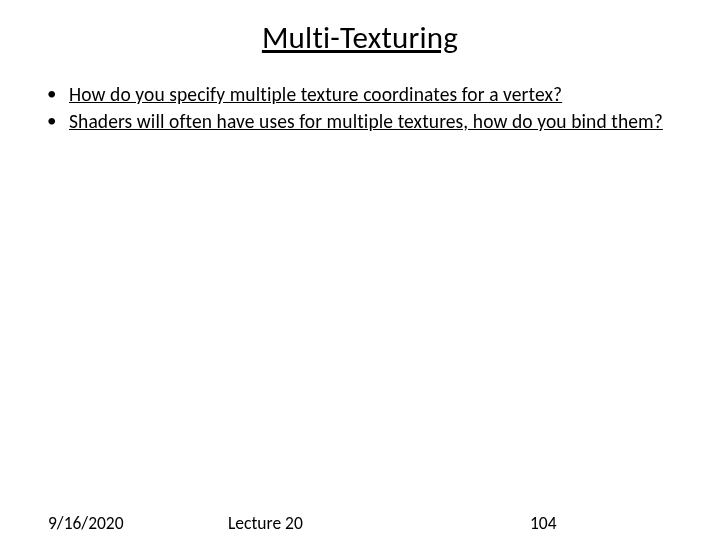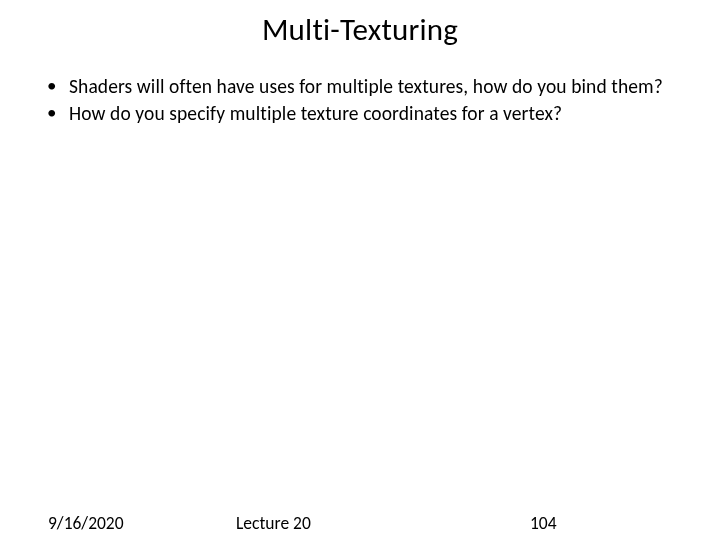--- a/index.html
+++ b/index.html
@@ -1,33 +1,33 @@
 <!DOCTYPE html>
 <html><head>
 <meta charset="utf-8">
 <style>
   * { margin: 0; padding: 0; box-sizing: border-box; }
   html, body { width: 720px; height: 540px; background: #fff; font-family: Calibri, "Segoe UI", Arial, sans-serif; color: #000; }
-  .slide { width: 720px; height: 540px; position: relative; padding: 10px 35px 0 35px; }
+  .slide { width: 720px; height: 540px; position: relative; padding: 18px 35px 0 35px; text-decoration: underline; }
   .title { text-align: center; font-size: 31px; font-weight: 400; margin-bottom: 26px; letter-spacing: 0.2px; }
   .bullets { list-style: none; padding-left: 34px; }
   .bullets li { position: relative; font-size: 19.5px; line-height: 1.28; margin-bottom: 2px; letter-spacing: 0.1px; }
   .bullets li::before { content: "•"; position: absolute; left: -22px; top: 0; font-size: 19px; }
   .footer { position: absolute; bottom: 28px; left: 0; width: 100%; font-size: 17.5px; }
   .footer-date { position: absolute; left: 48px; }
-  .footer-lecture { position: absolute; left: 236px; }
+  .footer-lecture { position: absolute; left: 228px; }
   .footer-page { position: absolute; left: 530px; }
 </style>
 </head>
 <body>
 
 <div class="slide">
   <h1 class="title">Multi-Texturing</h1>
   <ul class="bullets">
+    <li>How do you specify multiple texture coordinates for a vertex?</li>
     <li>Shaders will often have uses for multiple textures, how do you bind them?</li>
-    <li>How do you specify multiple texture coordinates for a vertex?</li>
   </ul>
   <div class="footer">
     <span class="footer-date">9/16/2020</span>
     <span class="footer-lecture">Lecture 20</span>
     <span class="footer-page">104</span>
   </div>
 </div>
 
 </body></html>

